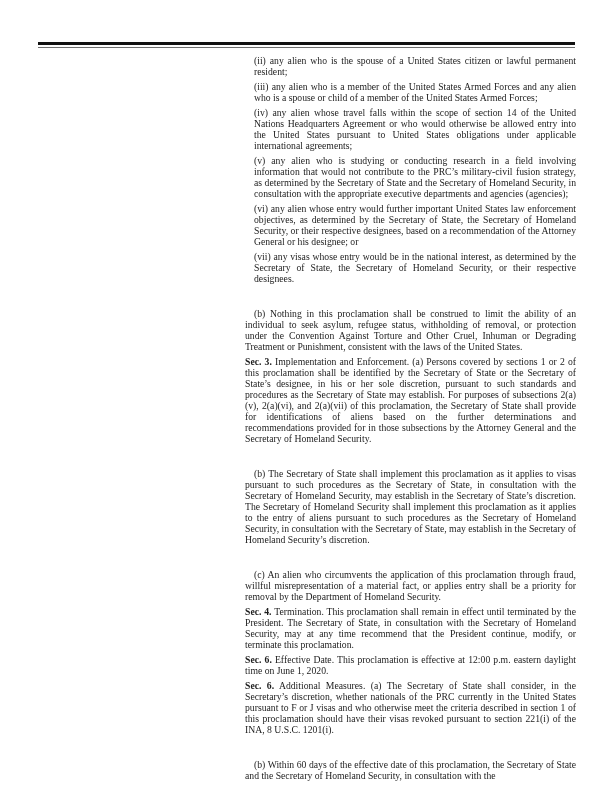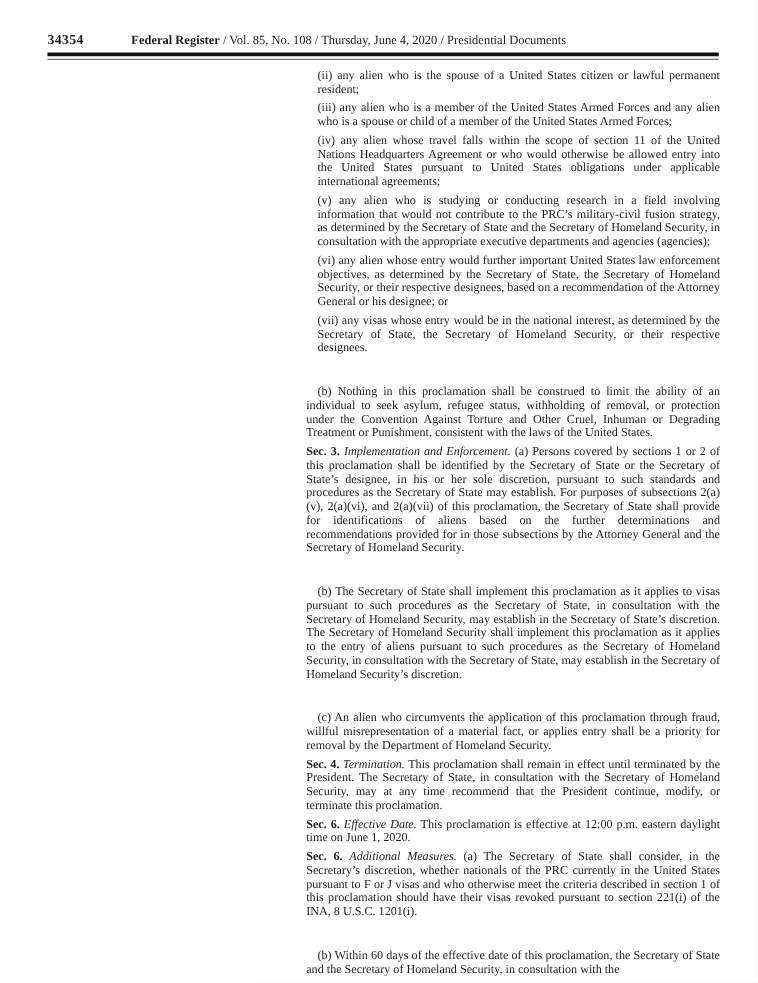--- a/index.html
+++ b/index.html
@@ -41,42 +41,38 @@
     top:55px;left:200px;width:376px;
     font-size:9.7px;
     line-height:11px;
     text-align:justify;
   }
   .column p{margin:0 0 4px 0;padding-left:45px;}
   p.item{margin-left:9px;}
   p.lettered{text-indent:9px;margin-top:24px;}
   p.section{margin-top:1px;}
   .b{font-weight:bold;}
-  .i{font-style:italic;}
+  .i{}
 </style>
 </head>
 <body>
 
 <div class="page">
 
-  <div class="header">
-    <span class="pagenum">34354</span><span class="journal">Federal Register</span>
-    <span class="issue">/ Vol. 85, No. 108 / Thursday, June 4, 2020 / Presidential Documents</span>
-  </div>
 
   <div class="rule-thick"></div>
   <div class="rule-thin"></div>
 
   <div class="column">
 
     <p class="item">(ii) any alien who is the spouse of a United States citizen or lawful permanent resident;</p>
 
     <p class="item">(iii) any alien who is a member of the United States Armed Forces and any alien who is a spouse or child of a member of the United States Armed Forces;</p>
 
-    <p class="item">(iv) any alien whose travel falls within the scope of section 11 of the United Nations Headquarters Agreement or who would otherwise be allowed entry into the United States pursuant to United States obligations under applicable international agreements;</p>
+    <p class="item">(iv) any alien whose travel falls within the scope of section 14 of the United Nations Headquarters Agreement or who would otherwise be allowed entry into the United States pursuant to United States obligations under applicable international agreements;</p>
 
     <p class="item">(v) any alien who is studying or conducting research in a field involving information that would not contribute to the PRC’s military-civil fusion strategy, as determined by the Secretary of State and the Secretary of Homeland Security, in consultation with the appropriate executive departments and agencies (agencies);</p>
 
     <p class="item">(vi) any alien whose entry would further important United States law enforcement objectives, as determined by the Secretary of State, the Secretary of Homeland Security, or their respective designees, based on a recommendation of the Attorney General or his designee; or</p>
 
     <p class="item">(vii) any visas whose entry would be in the national interest, as determined by the Secretary of State, the Secretary of Homeland Security, or their respective designees.</p>
 
     <p class="lettered">(b) Nothing in this proclamation shall be construed to limit the ability of an individual to seek asylum, refugee status, withholding of removal, or protection under the Convention Against Torture and Other Cruel, Inhuman or Degrading Treatment or Punishment, consistent with the laws of the United States.</p>
 
     <p class="section"><span class="b">Sec. 3.</span>

